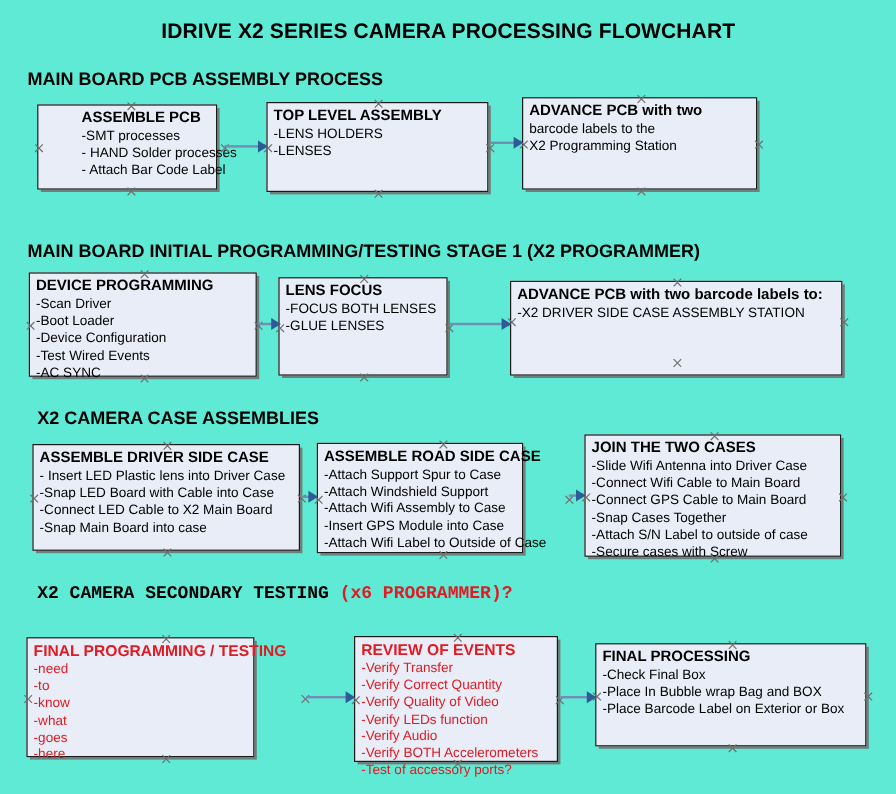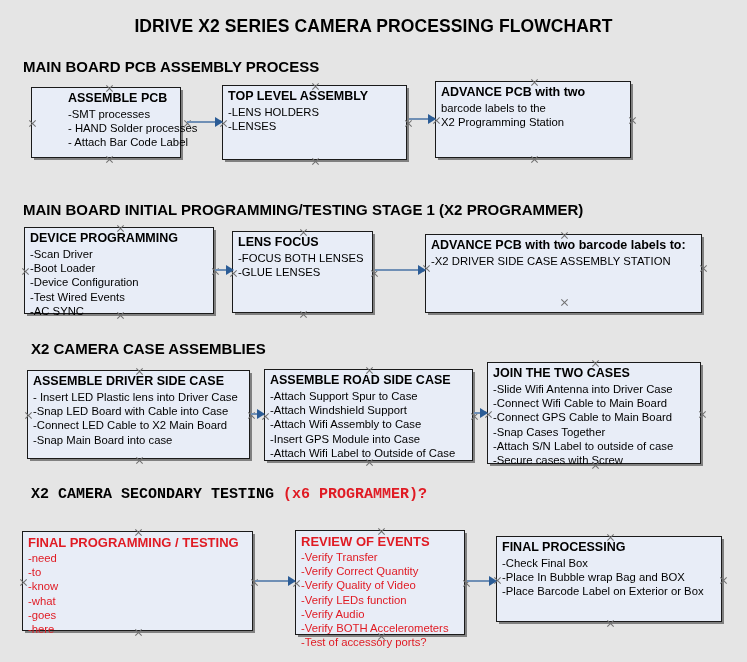--- a/index.html
+++ b/index.html
@@ -4,21 +4,21 @@
 <style>
   html, body {
     margin: 0;
     padding: 0;
     background: #ffffff;
   }
   #canvas {
     position: relative;
     width: 747px;
     height: 662px;
-    background: #e5e5e5;
+    background: #5eead4;
     font-family: "Liberation Sans", sans-serif;
     overflow: hidden;
   }
   .doc-title {
     position: absolute;
     left: 0;
     top: 16px;
     width: 747px;
     text-align: center;
     font-size: 17.5px;
@@ -184,21 +184,21 @@
         <div class="n-title">ASSEMBLE DRIVER SIDE CASE</div>
         <div class="n-line">- Insert LED Plastic lens into Driver Case</div>
         <div class="n-line">-Snap LED Board with Cable into Case</div>
         <div class="n-line">-Connect LED Cable to X2 Main Board</div>
         <div class="n-line">-Snap Main Board into case</div>
         <span class="handle" style="left: 111.5px; top: 0px;"></span>
         <span class="handle" style="left: 111.5px; top: 89px;"></span>
         <span class="handle" style="left: 0px; top: 44.5px;"></span>
         <span class="handle" style="left: 223px; top: 44.5px;"></span>
       </div>
-      <div class="node" style="left: 264px; top: 369px; width: 209px; height: 92px;">
+      <div class="node" style="left: 264px; top: 369px; width: 172px; height: 92px;">
         <div class="n-title">ASSEMBLE ROAD SIDE CASE</div>
         <div class="n-line">-Attach Support Spur to Case</div>
         <div class="n-line">-Attach Windshield Support</div>
         <div class="n-line">-Attach Wifi Assembly to Case</div>
         <div class="n-line">-Insert GPS Module into Case</div>
         <div class="n-line">-Attach Wifi Label to Outside of Case</div>
         <span class="handle" style="left: 104.5px; top: 0px;"></span>
         <span class="handle" style="left: 104.5px; top: 92px;"></span>
         <span class="handle" style="left: 0px; top: 46px;"></span>
         <span class="handle" style="left: 209px; top: 46px;"></span>
@@ -209,21 +209,21 @@
         <div class="n-line">-Connect Wifi Cable to Main Board</div>
         <div class="n-line">-Connect GPS Cable to Main Board</div>
         <div class="n-line">-Snap Cases Together</div>
         <div class="n-line">-Attach S/N Label to outside of case</div>
         <div class="n-line">-Secure cases with Screw</div>
         <span class="handle" style="left: 107px; top: 0px;"></span>
         <span class="handle" style="left: 107px; top: 102px;"></span>
         <span class="handle" style="left: 0px; top: 51px;"></span>
         <span class="handle" style="left: 214px; top: 51px;"></span>
       </div>
-      <div class="node red" style="left: 22px; top: 531px; width: 231px; height: 100px;">
+      <div class="node red" style="left: 22px; top: 531px; width: 190px; height: 100px;">
         <div class="n-title">FINAL PROGRAMMING / TESTING</div>
         <div class="n-line">-need</div>
         <div class="n-line">-to</div>
         <div class="n-line">-know</div>
         <div class="n-line">-what</div>
         <div class="n-line">-goes</div>
         <div class="n-line">-here</div>
         <span class="handle" style="left: 115.5px; top: 0px;"></span>
         <span class="handle" style="left: 115.5px; top: 100px;"></span>
         <span class="handle" style="left: 0px; top: 50px;"></span>

